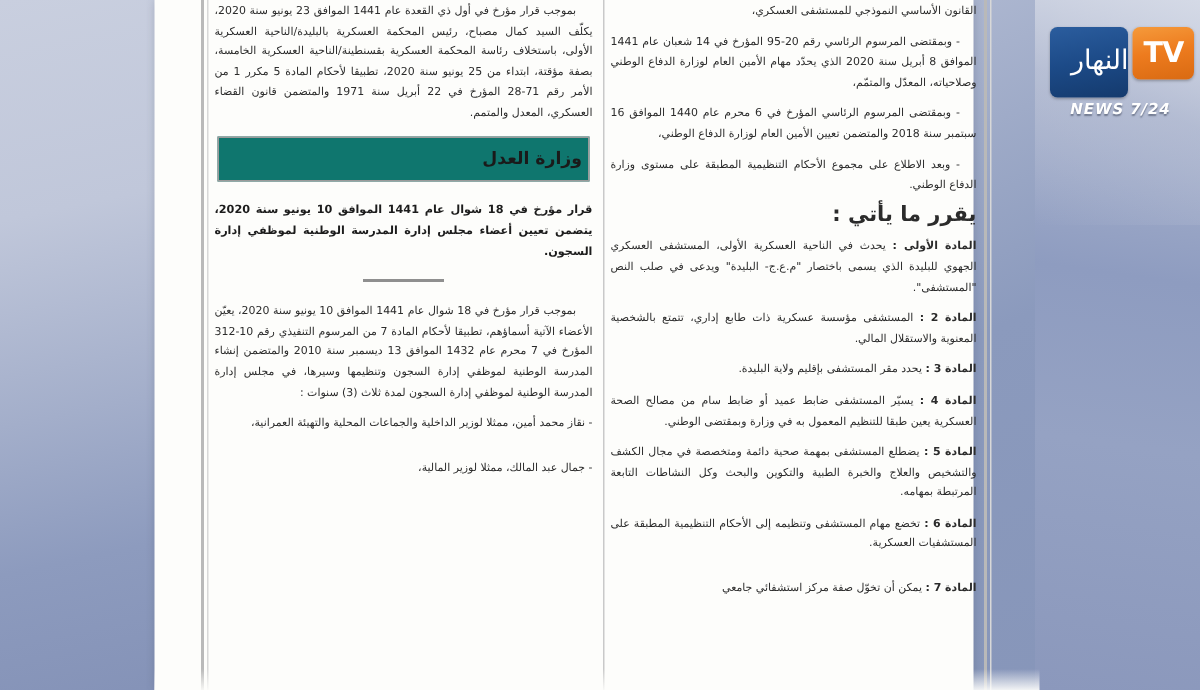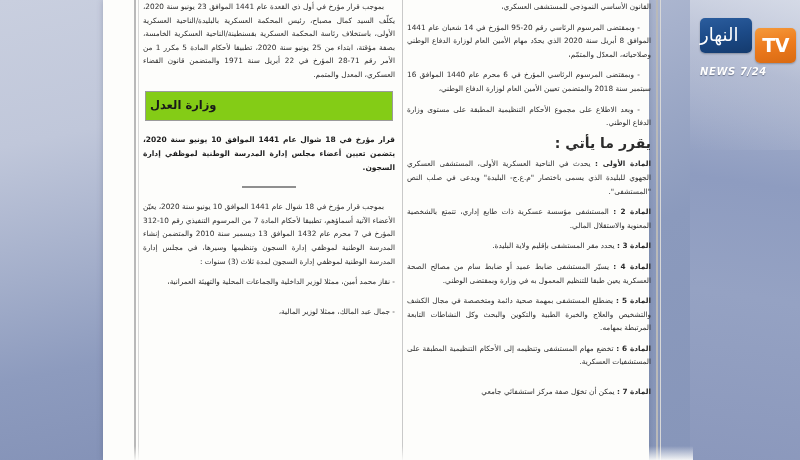--- a/index.html
+++ b/index.html
@@ -53,22 +53,22 @@
   #col-mid{left:40px;width:252px;}
   #col-right{left:304px;width:244px;}
 
   .column p{margin:0 0 7px 0;text-align:justify;text-justify:inter-word;}
   .column p.last{margin-bottom:0;margin-top:16px;}
   .indent{text-indent:11px;}
   .center{text-align:center;}
   .art-label{font-weight:bold;}
 
   .ministry-box{
-    margin:9px 2px 12px 2px;border:1px solid #9b9b9b;background:#84cc16;
-    padding:7px 4px 8px 4px;text-align:left;
+    margin:9px 2px 12px 2px;border:1px solid #9b9b9b;background:#0f766e;
+    padding:7px 4px 8px 4px;text-align:right;
   }
   .ministry-box .title{
     font-size:11.5px;font-weight:bold;color:#1a1a1a;letter-spacing:.2px;
   }
   .para-bold{font-weight:bold;font-size:7.5px;line-height:14px;color:#1c1c1c;}
   .hr-short{
     width:54px;height:2px;background:#8f8f8f;margin:11px auto 12px auto;border:0;
   }
   .decide{font-weight:bold;font-size:14px;text-align:center;margin:9px 0 10px 0;}
 
@@ -79,39 +79,38 @@
   }
 
   
   #logo{position:absolute;left:700px;top:18px;width:96px;}
   #logo-row{display:flex;align-items:stretch;justify-content:flex-end;gap:3px;}
   #logo-tv{
     width:45px;height:35px;border-radius:5px;
     background:linear-gradient(170deg,#f59a3b 0%,#ed7b1e 48%,#d96a12 100%);
     display:flex;align-items:center;justify-content:center;
     box-shadow:0 1px 2px rgba(0,0,0,.28);
-    margin-top:10px;
   }
   #logo-tv span{
     color:#fff;font-weight:bold;font-size:19px;letter-spacing:-.5px;
     font-family:"DejaVu Sans","Liberation Sans",sans-serif;line-height:1;
   }
   #logo-ar{
-    width:58px;height:35px;border-radius:5px;
+    width:58px;height:47px;border-radius:5px;
     background:linear-gradient(170deg,#2b5d9e 0%,#1c4a87 50%,#143a6d 100%);
-    display:flex;align-items:center;justify-content:flex-start;
+    display:flex;align-items:center;justify-content:flex-end;
     box-shadow:0 1px 2px rgba(0,0,0,.28);
   }
   #logo-ar span{
     color:#fff;font-size:18px;line-height:1;direction:rtl;
     font-family:"DejaVu Sans","Liberation Sans",sans-serif;
     padding-bottom:2px;
   }
   #logo-tag{
-    margin-top:3px;text-align:left;padding-right:2px;
+    margin-top:3px;text-align:center;padding-right:2px;
     color:#fff;font-style:italic;font-weight:bold;font-size:10px;
     letter-spacing:.6px;text-shadow:0 1px 1px rgba(30,40,60,.45);
     font-family:"DejaVu Sans","Liberation Sans",sans-serif;
   }
 </style>
 </head>
 <body>
 
 <div id="screen">
 

